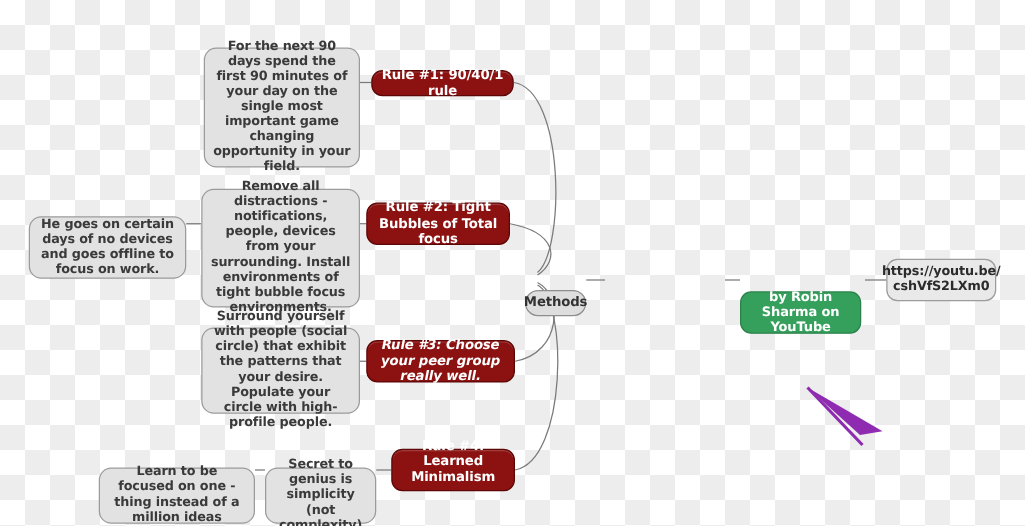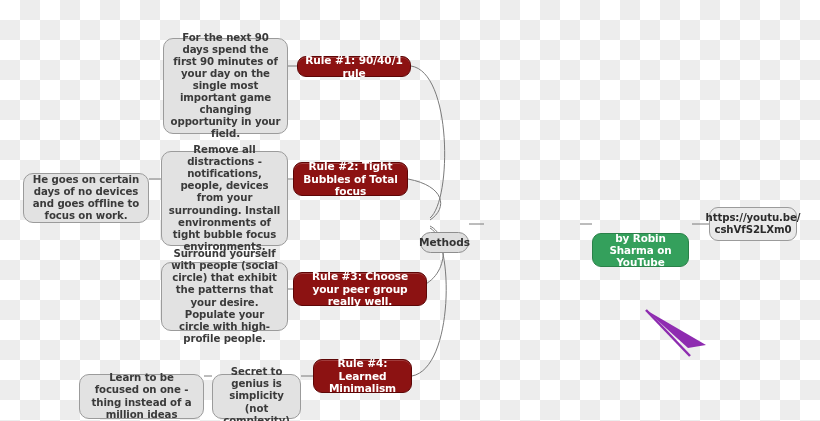--- a/index.html
+++ b/index.html
@@ -159,31 +159,31 @@
   <div class="node gray" style="left:161px; top:131px; width:127px; height:95px;">
     <span>Remove all distractions - notifications, people, devices from your surrounding. Install environments of tight bubble focus environments.</span>
   </div>
   <div class="node red" style="left:293px; top:162px; width:115px; height:34px;">
     <span>Rule #2: Tight Bubbles of Total focus</span>
   </div>
 
   <div class="node gray" style="left:161px; top:242px; width:127px; height:69px;">
     <span>Surround yourself with people (social circle) that exhibit the patterns that your desire. Populate your circle with high-profile people.</span>
   </div>
-  <div class="node red" style="left:293px; top:272px; width:134px; height:34px;">
+  <div class="node red" style="left:293px; top:272px; width:119px; height:34px;font-style:italic;">
     <span>Rule #3: Choose your peer group really well.</span>
   </div>
 
   <div class="node gray" style="left:79px; top:354px; width:125px; height:45px;">
     <span>Learn to be focused on one -thing instead of a million ideas</span>
   </div>
   <div class="node gray" style="left:212px; top:354px; width:89px; height:45px;">
     <span>Secret to genius is simplicity (not complexity)</span>
   </div>
-  <div class="node red" style="left:313px; top:359px; width:99px; height:34px;">
+  <div class="node red" style="left:313px; top:359px; width:99px; height:34px;align-items:flex-end;">
     <span>Rule #4: Learned Minimalism</span>
   </div>
 
   <div class="node methods" style="left:420px; top:232px; width:49px; height:21px;">
     <span>Methods</span>
   </div>
   <div class="node green" style="left:592px; top:207px; width:97px; height:34px;margin-top:26px;">
     <span>by Robin Sharma on YouTube</span>
   </div>
   <div class="node url" style="left:709px; top:207px; width:88px; height:34px;">

